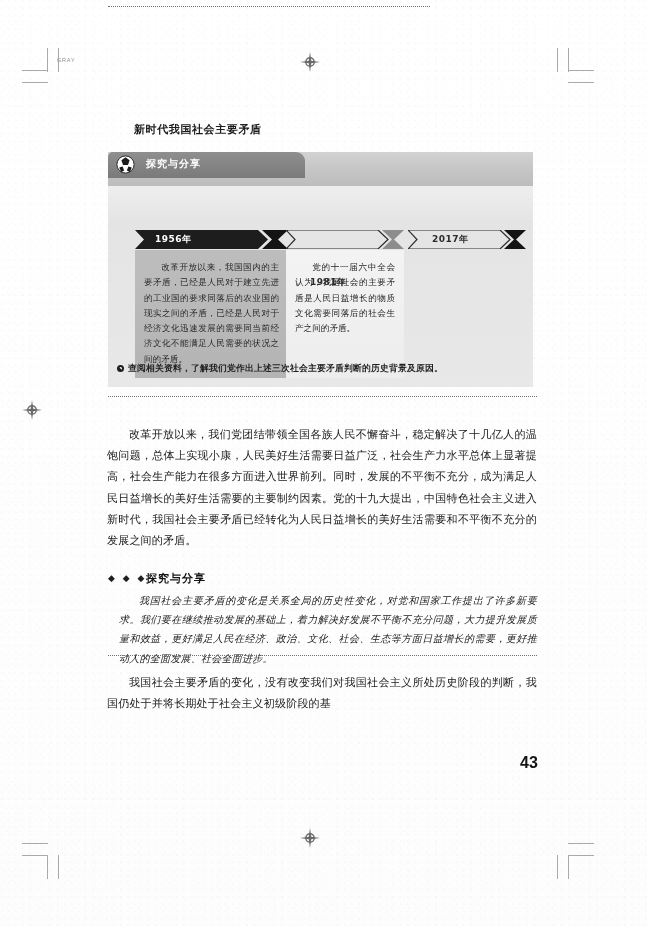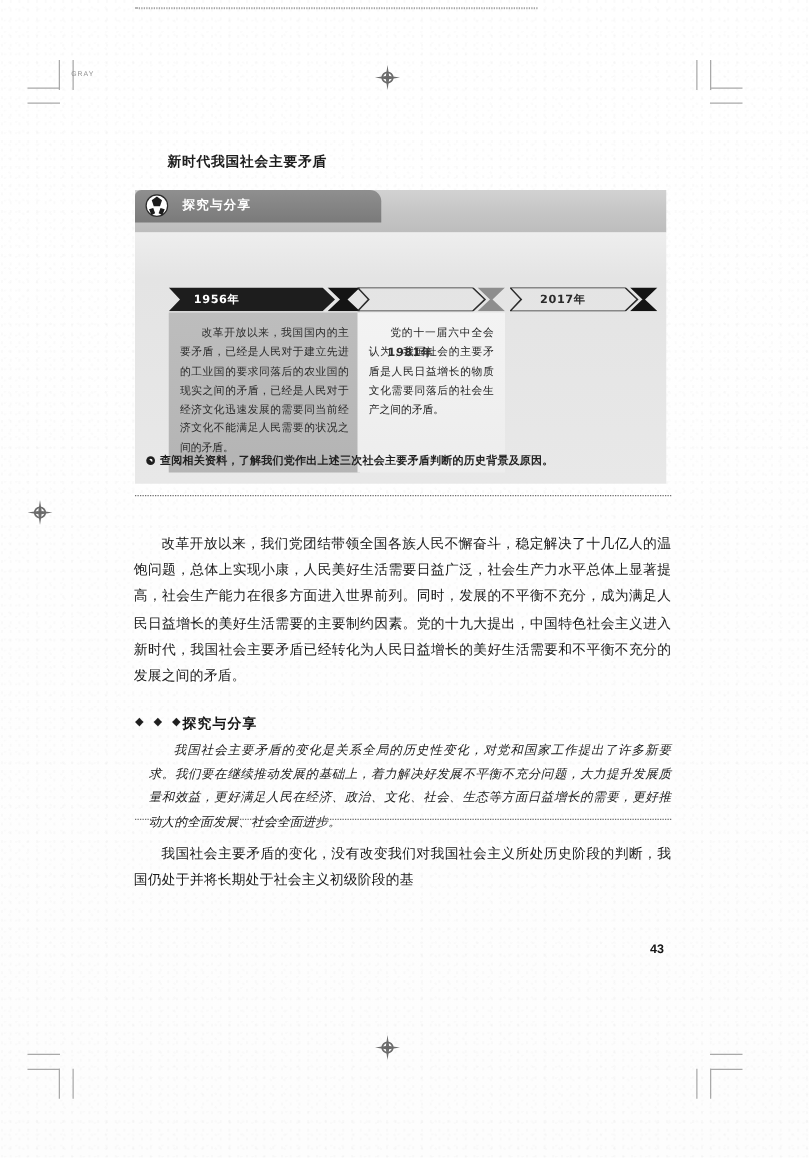--- a/index.html
+++ b/index.html
@@ -158,21 +158,21 @@
     position:absolute;left:0;top:757px;width:647px;height:16px;
   }
   .footer-text{
     position:absolute;left:231px;top:0;
     font-size:8.6px;color:#1f1f1f;letter-spacing:.3px;
     font-family:"DejaVu Sans","Liberation Sans",sans-serif;
   }
   .footer-course{font-weight:bold;margin-right:7px;}
   .page-num{
     position:absolute;left:520px;top:-3px;
-    font-size:10px;font-weight:bold;color:#141414;
+    font-size:16px;font-weight:bold;color:#141414;
     font-family:"Liberation Sans",sans-serif;
   }
 
   .blur{
     filter:blur(.22px);
   }
 </style>
 </head>
 <body>
 

